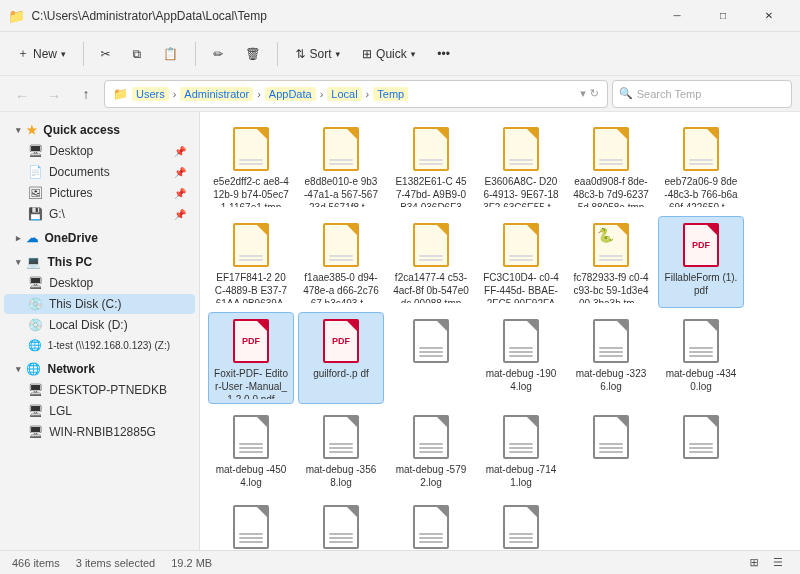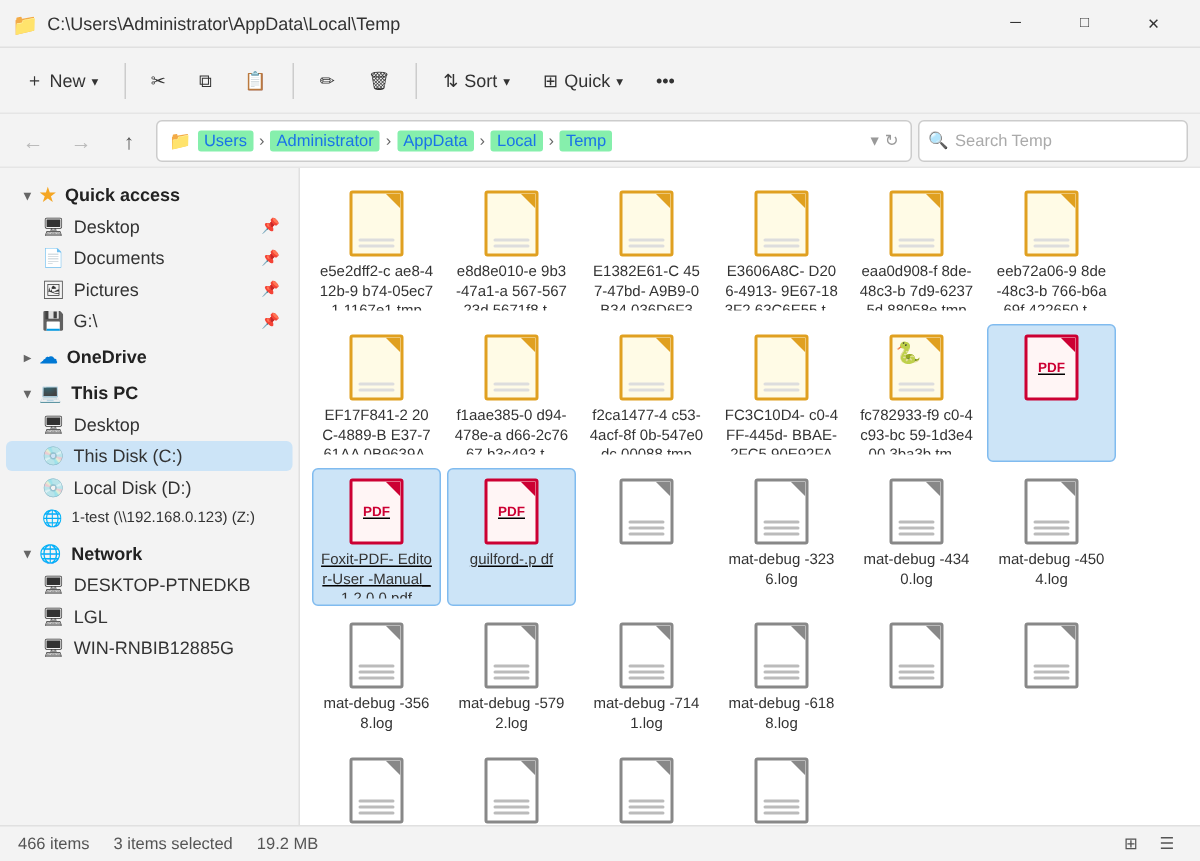--- a/index.html
+++ b/index.html
@@ -84,21 +84,21 @@
       background: white;
       border: 1px solid #ccc;
       border-radius: 4px;
       display: flex;
       align-items: center;
       padding: 0 8px;
       gap: 4px;
       font-size: 12px;
     }
     .breadcrumb-folder {
-      background: #86efac;
+      background: #fef9c3;
       padding: 1px 4px;
       border-radius: 2px;
       font-size: 11px;
       color: #1a73e8;
     }
     .breadcrumb-sep { color: #666; font-size: 11px; }
     .search-box {
       width: 180px;
       height: 28px;
       border: 1px solid #ccc;
@@ -168,21 +168,21 @@
     .file-item {
       width: 86px;
       display: flex;
       flex-direction: column;
       align-items: center;
       padding: 4px;
       border-radius: 4px;
       cursor: pointer;
       border: 1px solid transparent;
     }
-    .file-item.selected { background: #cce4f7; border-color: #80bbef; text-decoration: underline; }
+    .file-item.selected { background: #cce4f7; border-color: #80bbef; }
     .file-icon {
       width: 48px; height: 48px;
       display: flex; align-items: center; justify-content: center;
       position: relative;
     }
     .file-name {
       font-size: 10px;
       text-align: center;
       word-break: break-all;
       max-height: 32px;
@@ -549,20 +549,22 @@
 59-1d3e400
 3ba3b.tm...</div>
         </div>
         <div class="file-item selected">
           <div class="file-icon">
             <div style="width:36px;height:44px;background:#fff5f5;border:2px solid #cc0033;border-radius:2px;position:relative;display:flex;align-items:center;justify-content:center;font-size:9px;font-weight:bold;color:#cc0033;">
       <div style="position:absolute;top:0;right:0;width:10px;height:10px;background:#cc0033;clip-path:polygon(0 0,100% 100%,100% 0);"></div>
       PDF
     </div>
           </div>
+          <div class="file-name">FillableForm
+(1).pdf</div>
         </div>
         <div class="file-item selected">
           <div class="file-icon">
             <div style="width:36px;height:44px;background:#fff5f5;border:2px solid #cc0033;border-radius:2px;position:relative;display:flex;align-items:center;justify-content:center;font-size:9px;font-weight:bold;color:#cc0033;">
       <div style="position:absolute;top:0;right:0;width:10px;height:10px;background:#cc0033;clip-path:polygon(0 0,100% 100%,100% 0);"></div>
       PDF
     </div>
           </div>
           <div class="file-name">Foxit-PDF-
 Editor-User
@@ -596,20 +598,34 @@
             <div style="width:36px;height:44px;background:white;border:2px solid #888;border-radius:2px;position:relative;">
       <div style="position:absolute;top:0;right:0;width:10px;height:10px;background:#888;clip-path:polygon(0 0,100% 100%,100% 0);"></div>
       <div style="position:absolute;bottom:4px;left:4px;right:4px;">
         <div style="height:2px;background:#bbb;margin-bottom:2px;border-radius:1px;"></div>
         <div style="height:2px;background:#bbb;margin-bottom:2px;border-radius:1px;"></div>
         <div style="height:2px;background:#bbb;border-radius:1px;"></div>
       </div>
     </div>
           </div>
           <div class="file-name">mat-debug
+-1904.log</div>
+        </div>
+        <div class="file-item">
+          <div class="file-icon">
+            <div style="width:36px;height:44px;background:white;border:2px solid #888;border-radius:2px;position:relative;">
+      <div style="position:absolute;top:0;right:0;width:10px;height:10px;background:#888;clip-path:polygon(0 0,100% 100%,100% 0);"></div>
+      <div style="position:absolute;bottom:4px;left:4px;right:4px;">
+        <div style="height:2px;background:#bbb;margin-bottom:2px;border-radius:1px;"></div>
+        <div style="height:2px;background:#bbb;margin-bottom:2px;border-radius:1px;"></div>
+        <div style="height:2px;background:#bbb;border-radius:1px;"></div>
+      </div>
+    </div>
+          </div>
+          <div class="file-name">mat-debug
 -3236.log</div>
         </div>
         <div class="file-item">
           <div class="file-icon">
             <div style="width:36px;height:44px;background:white;border:2px solid #888;border-radius:2px;position:relative;">
       <div style="position:absolute;top:0;right:0;width:10px;height:10px;background:#888;clip-path:polygon(0 0,100% 100%,100% 0);"></div>
       <div style="position:absolute;bottom:4px;left:4px;right:4px;">
         <div style="height:2px;background:#bbb;margin-bottom:2px;border-radius:1px;"></div>
         <div style="height:2px;background:#bbb;margin-bottom:2px;border-radius:1px;"></div>
         <div style="height:2px;background:#bbb;border-radius:1px;"></div>
@@ -667,34 +683,20 @@
       <div style="position:absolute;top:0;right:0;width:10px;height:10px;background:#888;clip-path:polygon(0 0,100% 100%,100% 0);"></div>
       <div style="position:absolute;bottom:4px;left:4px;right:4px;">
         <div style="height:2px;background:#bbb;margin-bottom:2px;border-radius:1px;"></div>
         <div style="height:2px;background:#bbb;margin-bottom:2px;border-radius:1px;"></div>
         <div style="height:2px;background:#bbb;border-radius:1px;"></div>
       </div>
     </div>
           </div>
           <div class="file-name">mat-debug
 -7141.log</div>
-        </div>
-        <div class="file-item">
-          <div class="file-icon">
-            <div style="width:36px;height:44px;background:white;border:2px solid #888;border-radius:2px;position:relative;">
-      <div style="position:absolute;top:0;right:0;width:10px;height:10px;background:#888;clip-path:polygon(0 0,100% 100%,100% 0);"></div>
-      <div style="position:absolute;bottom:4px;left:4px;right:4px;">
-        <div style="height:2px;background:#bbb;margin-bottom:2px;border-radius:1px;"></div>
-        <div style="height:2px;background:#bbb;margin-bottom:2px;border-radius:1px;"></div>
-        <div style="height:2px;background:#bbb;border-radius:1px;"></div>
-      </div>
-    </div>
-          </div>
-          <div class="file-name">mat-debug
--6188.log</div>
         </div>
         <div class="file-item">
           <div class="file-icon">
             <div style="width:36px;height:44px;background:white;border:2px solid #888;border-radius:2px;position:relative;">
       <div style="position:absolute;top:0;right:0;width:10px;height:10px;background:#888;clip-path:polygon(0 0,100% 100%,100% 0);"></div>
       <div style="position:absolute;bottom:4px;left:4px;right:4px;">
         <div style="height:2px;background:#bbb;margin-bottom:2px;border-radius:1px;"></div>
         <div style="height:2px;background:#bbb;margin-bottom:2px;border-radius:1px;"></div>
         <div style="height:2px;background:#bbb;border-radius:1px;"></div>
       </div>

